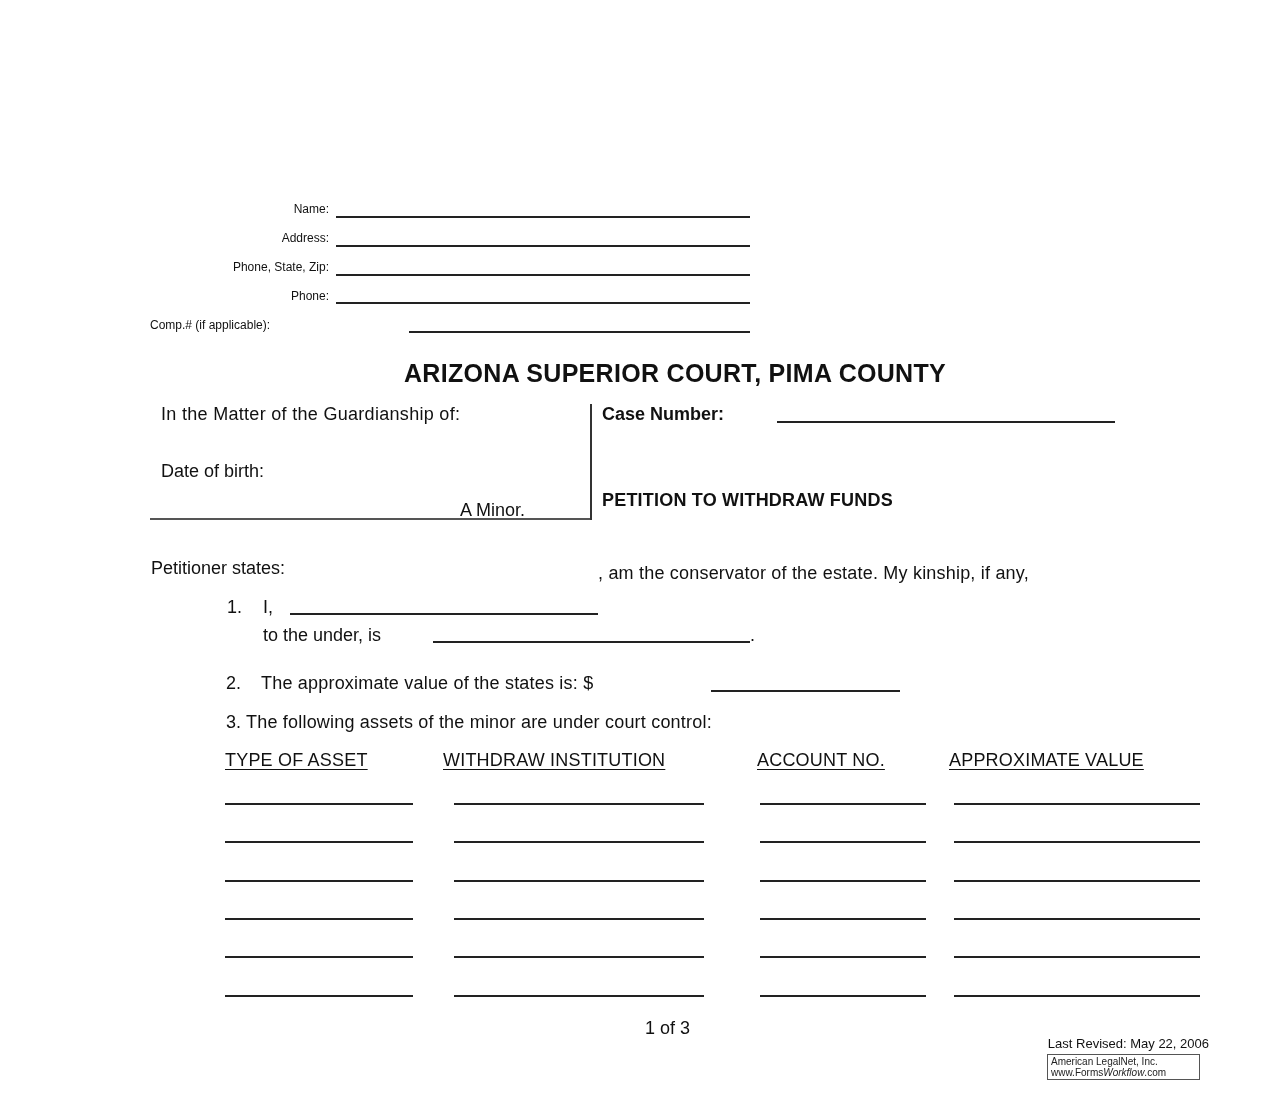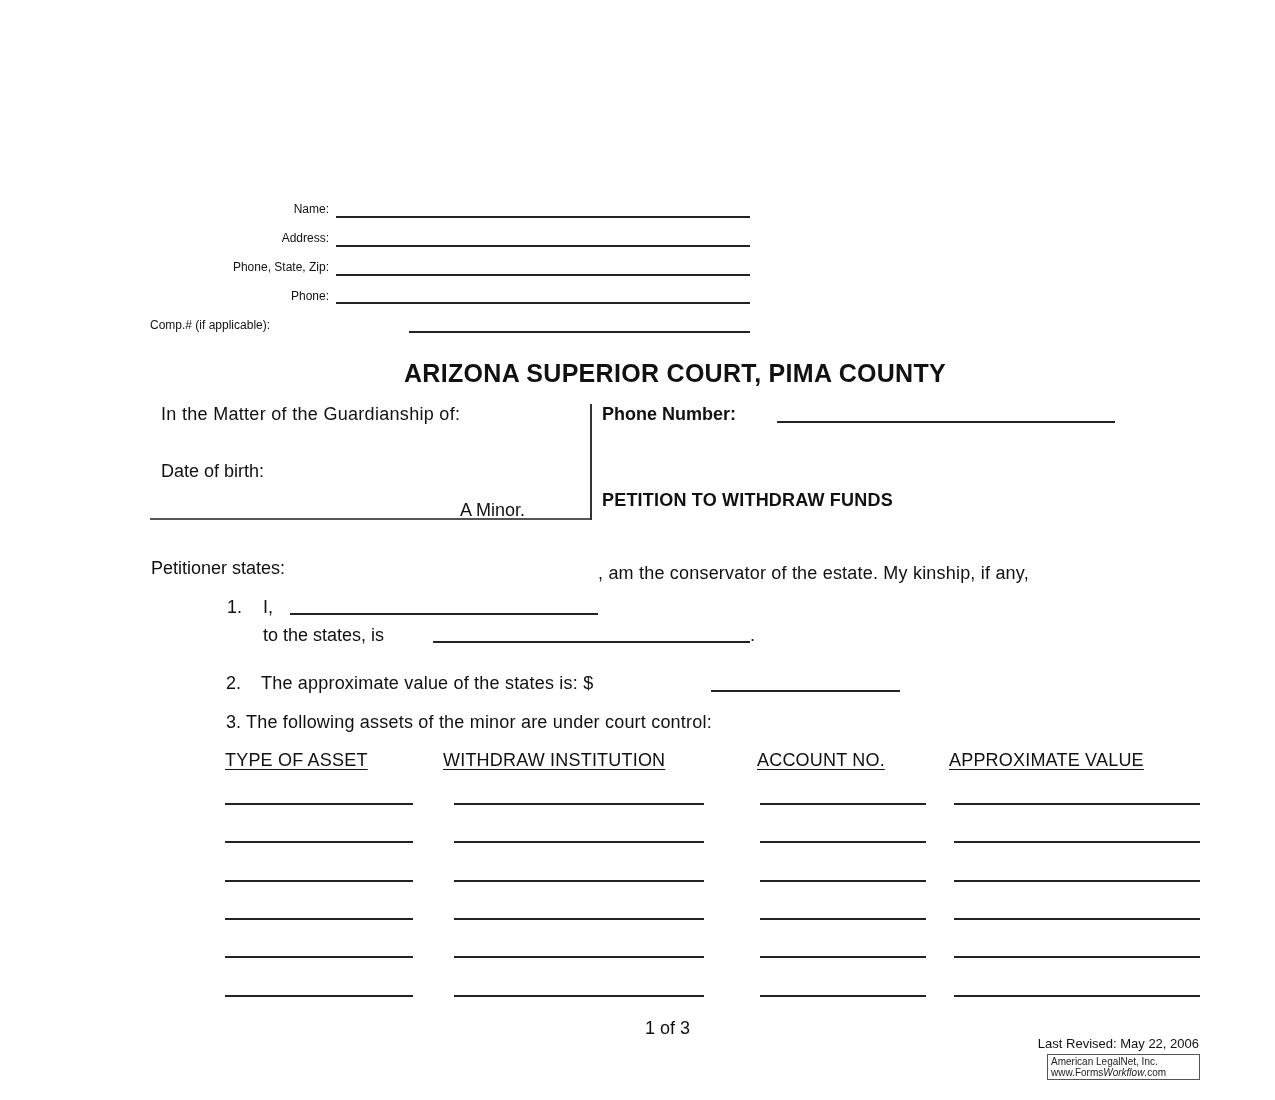--- a/index.html
+++ b/index.html
@@ -45,33 +45,33 @@
 
 <div class="abs court-title" style="left:0; width:1350px; text-align:center; top:359px;">ARIZONA SUPERIOR COURT, PIMA COUNTY</div>
 
 <div>
   <span class="abs txt" style="left:161px; top:404px; letter-spacing:0.3px;">In the Matter of the Guardianship of:</span>
   <span class="abs txt" style="left:161px; top:461px;">Date of birth:</span>
   <span class="abs txt" style="left:460px; top:500px;">A Minor.</span>
   <div class="hline" style="left:150px; top:518px; width:441px;"></div>
   <div class="vline" style="left:590px; top:404px; height:116px;"></div>
 
-  <span class="abs txt bold" style="left:602px; top:404px;">Phone Number:</span>
+  <span class="abs txt bold" style="left:602px; top:404px;">Case Number:</span>
   <div class="line" style="left:777px; top:421px; width:338px;"></div>
 
   <span class="abs txt bold" style="left:602px; top:442px; letter-spacing:0.2px;margin-top:48px;">PETITION TO WITHDRAW FUNDS</span>
 </div>
 
 <span class="abs txt" style="left:151px; top:558px;">Petitioner states:</span>
 
 <span class="abs txt" style="left:227px; top:597px;">1.</span>
 <span class="abs txt" style="left:263px; top:597px;">I,</span>
 <div class="line" style="left:290px; top:613px; width:308px;"></div>
 <span class="abs txt" style="left:598px; top:563px; letter-spacing:0.2px;">, am the conservator of the estate. My kinship, if any,</span>
-<span class="abs txt" style="left:263px; top:625px;">to the states, is</span>
+<span class="abs txt" style="left:263px; top:625px;">to the under, is</span>
 <div class="line" style="left:433px; top:641px; width:317px;"></div>
 <span class="abs txt" style="left:750px; top:625px;">.</span>
 
 <span class="abs txt" style="left:226px; top:673px;">2.</span>
 <span class="abs txt" style="left:261px; top:673px; letter-spacing:0.2px;">The approximate value of the states is: $</span>
 <div class="line" style="left:711px; top:690px; width:189px;"></div>
 
 <span class="abs txt" style="left:226px; top:712px;">3.</span>
 <span class="abs txt" style="left:246px; top:712px; letter-spacing:0.2px;">The following assets of the minor are under court control:</span>
 
@@ -118,17 +118,17 @@
 
   <div>
     <div class="line" style="left:225px; top:995px; width:188px;"></div>
     <div class="line" style="left:454px; top:995px; width:250px;"></div>
     <div class="line" style="left:760px; top:995px; width:166px;"></div>
     <div class="line" style="left:954px; top:995px; width:246px;"></div>
   </div>
 </div>
 
 <span class="abs txt" style="left:645px; top:1018px;">1 of 3</span>
-<span class="abs footer-rev" style="right:76px; top:1037px;padding-left:39px;">Last Revised: May 22, 2006</span>
+<span class="abs footer-rev" style="right:66px; top:1037px;padding-left:39px;">Last Revised: May 22, 2006</span>
 <div class="brand-box" style="left:1047px; top:1054px; width:145px;">
   <div>American LegalNet, Inc.</div>
   <div><span>www.Forms</span><i>Workflow</i><span>.com</span></div>
 </div>
 
 </body></html>

